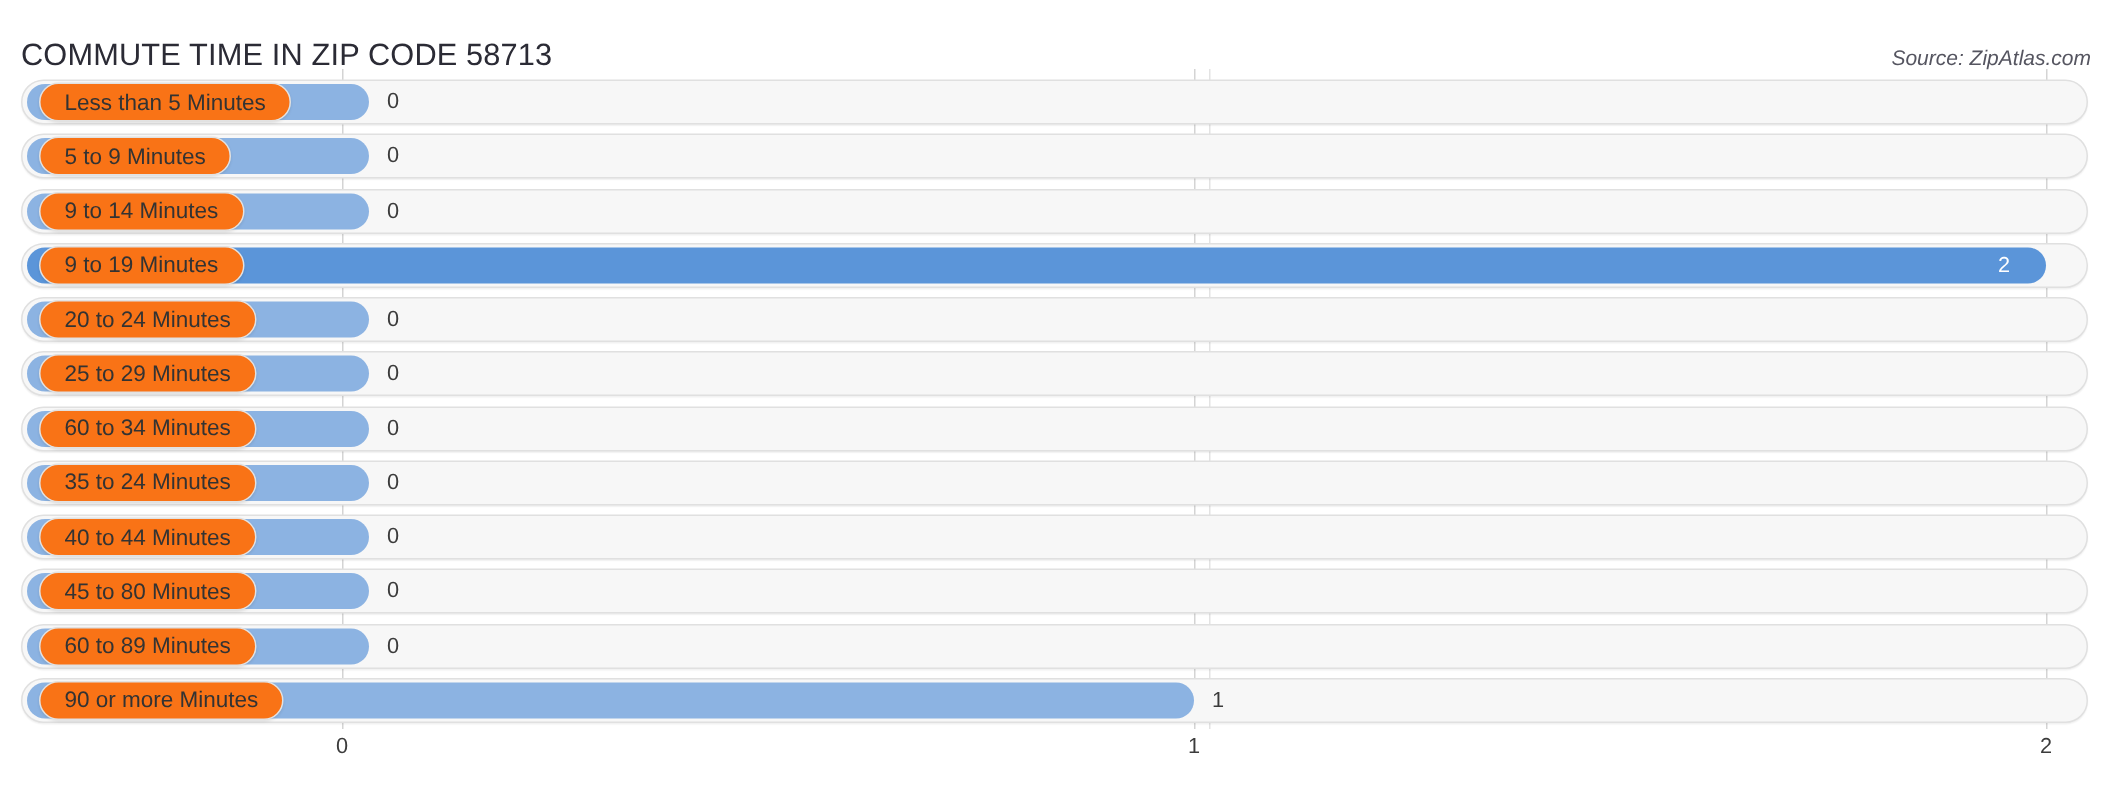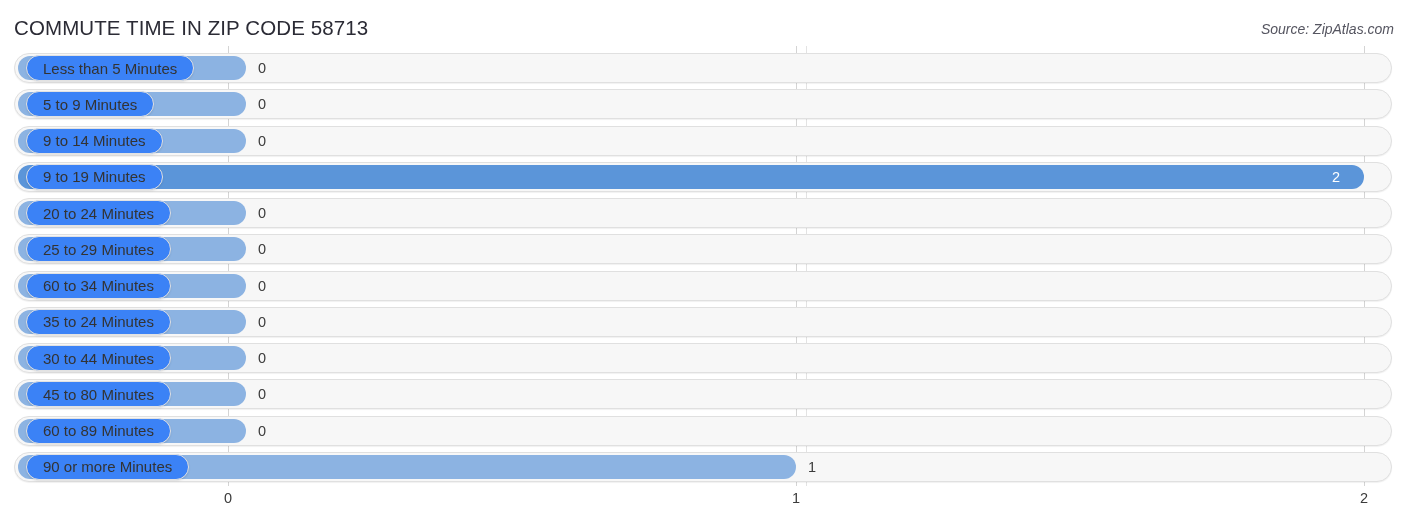--- a/index.html
+++ b/index.html
@@ -12,21 +12,21 @@
     height: 523px;
     font-family: "Liberation Sans", sans-serif;
     color: #333333;
     overflow: hidden;
     position: relative;
   }
 
   
   .header {
     position: absolute;
-    left: 0; top: 8px;
+    left: 0; top: 17px;
     width: 1406px;
     height: 46px;
   }
   .chart-title {
     position: absolute;
     left: 14px;
     top: 8px;
     font-size: 20.5px;
     font-weight: 400;
     letter-spacing: 0.1px;
@@ -106,21 +106,21 @@
   }
   .bar.light  { background: #8cb3e2; }
   .bar.strong { background: #5b95d9; }
 
   
   .label-pill {
     position: absolute;
     top: 2px;
     left: 26px;
     height: 26px;
-    background: #3b82f6;
+    background: #f97316;
     border: 1px solid #e2e2e2;
     border-radius: 13px;
     padding: 0 16px;
     display: flex;
     align-items: center;
     box-sizing: border-box;
     box-shadow: 0 1px 2px rgba(0,0,0,0.10);
   }
   .label-pill span {
     font-size: 15px;
@@ -246,21 +246,21 @@
         <div class="bar light" style="width: 228px;"></div>
         <div class="label-pill">
           <span>35 to 24 Minutes</span>
         </div>
         <div class="value-out" style="left: 258px;">0</div>
       </div>
       <div class="row" style="top: 297.16px;">
         <div class="track"></div>
         <div class="bar light" style="width: 228px;"></div>
         <div class="label-pill">
-          <span>30 to 44 Minutes</span>
+          <span>40 to 44 Minutes</span>
         </div>
         <div class="value-out" style="left: 258px;">0</div>
       </div>
       <div class="row" style="top: 333.43px;">
         <div class="track"></div>
         <div class="bar light" style="width: 228px;"></div>
         <div class="label-pill">
           <span>45 to 80 Minutes</span>
         </div>
         <div class="value-out" style="left: 258px;">0</div>

